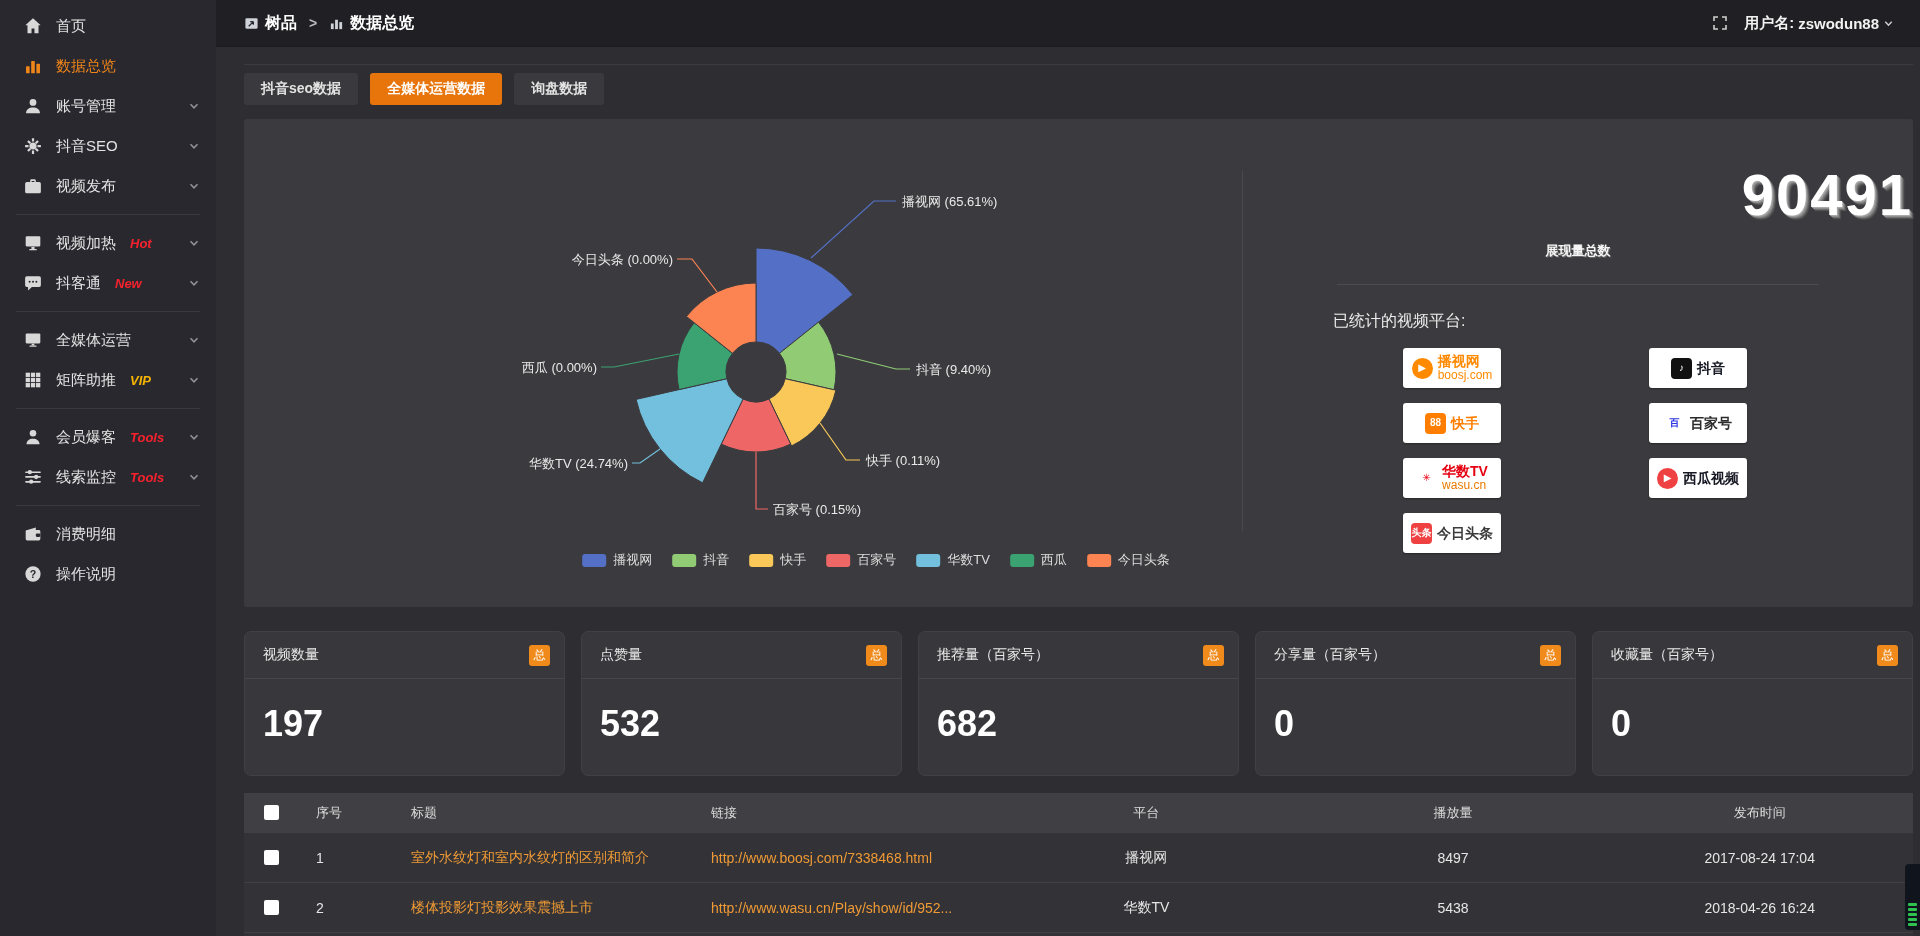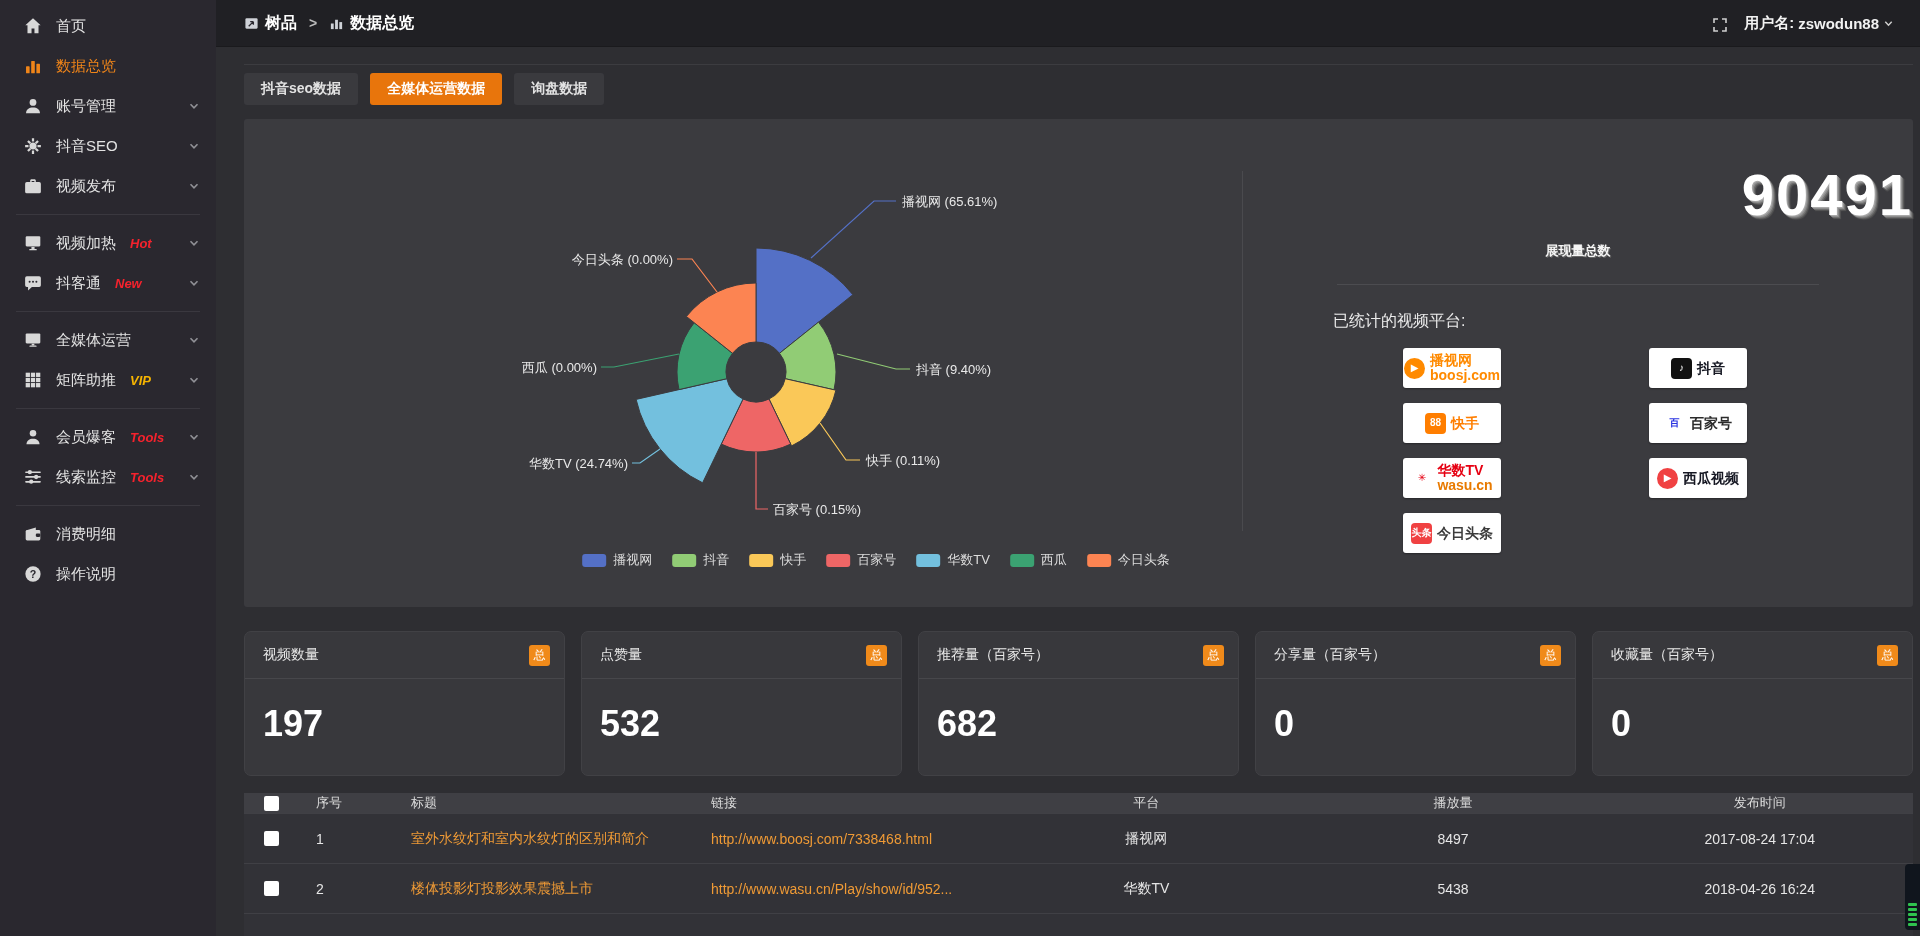--- a/index.html
+++ b/index.html
@@ -21,21 +21,21 @@
   .nav-badge{font-size:13px;font-weight:bold;font-style:italic;margin-left:14px}
   .nav-chevron{margin-left:auto;color:#909096;display:inline-flex;width:12px;height:12px}
   .nav-divider{height:1px;background:#3a383f;margin:8px 16px}
 
   
   .topbar{position:absolute;left:216px;top:0;right:0;height:47px;background:#202024;display:flex;align-items:center;padding:0 26px 0 28px;border-bottom:1px solid #1a1a1d}
   .crumb{display:flex;align-items:center;font-size:16px;font-weight:bold;color:#fff}
   .crumb .ci{width:15px;height:15px;margin-right:6px;display:inline-flex;color:#cfd2d8}
   .crumb .ci svg{width:100%;height:100%}
   .crumb-sep{color:#bdbdbd;margin:0 12px;font-size:14px;font-weight:bold}
-  .topbar-right{margin-left:auto;display:flex;align-items:flex-end;gap:16px}
+  .topbar-right{margin-left:auto;display:flex;align-items:center;gap:16px}
   .fs-icon{width:16px;height:16px;color:#cfcfcf;display:inline-flex;cursor:pointer}
   .user-box{display:flex;align-items:center;font-size:15px;font-weight:bold;color:#f2f2f2;cursor:pointer;gap:4px}
   .user-chevron{width:11px;height:11px;color:#cfcfcf;display:inline-flex}
 
   
   .main{position:absolute;left:216px;top:47px;right:0;bottom:0;padding:0 7px 0 28px}
   .main-topline{height:1px;background:#3c3c40;margin-top:17px}
   .tabs{display:flex;gap:12px;margin-top:8px}
   .tab{height:32px;padding:0 17px;border:none;border-radius:3px;background:#3a3a3e;color:#e3e3e3;font-size:14px;font-weight:bold;font-family:inherit;cursor:pointer}
   .tab.active{background:#e8750c;color:#fff}
@@ -54,34 +54,34 @@
   .big-caption{margin-top:14px;text-align:center;font-size:13px;font-weight:bold;color:#f5f5f5;text-shadow:1px 1px 0 #666}
   .ov-divider{margin:24px auto 0;width:72%;height:1px;background:#4c4c50}
   .plat-title{margin:26px 0 8px 90px;font-size:16px;color:#ececec}
   .plat-grid{display:flex;gap:148px;padding-left:160px;margin-top:16px}
   .plat-col{display:flex;flex-direction:column;gap:15px}
   .plat-badge{width:98px;height:40px;background:#fff;border-radius:3px;display:flex;align-items:center;justify-content:center;gap:5px;box-shadow:0 1px 2px rgba(0,0,0,.35)}
   .plat-icon{width:21px;height:21px;border-radius:4px;display:flex;align-items:center;justify-content:center;font-size:10px;font-weight:bold;line-height:1;flex:none;overflow:hidden}
   .plat-icon.round{border-radius:50%}
   .plat-text{display:flex;flex-direction:column;line-height:1.05}
   .plat-name{font-size:14px;font-weight:bold}
-  .plat-sub{font-size:14px;font-weight:bold}
+  .plat-sub{font-size:12px;font-weight:normal}
 
   
   .cards{display:flex;gap:16px;margin-top:24px}
   .card{flex:1;height:145px;background:#38383c;border-radius:7px;border:1px solid #414145}
   .card-head{display:flex;align-items:center;height:47px;padding:0 14px 0 18px;border-bottom:1px solid #47474b}
   .card-title{font-size:14px;color:#e8e8e8}
   .card-badge{margin-left:auto;width:21px;height:21px;background:#f08a1a;color:#fff;font-size:12px;border-radius:3px;display:flex;align-items:center;justify-content:center}
   .card-value{padding:24px 0 0 18px;font-size:36px;font-weight:bold;color:#fff}
 
   
   .table{margin-top:17px}
   .trow{display:flex;align-items:center;background:#323237;border-bottom:1px solid #404045;height:50px;font-size:14px}
-  .trow.thead{background:#3f3f44;height:21px;font-size:13px;color:#dcdcdc}
+  .trow.thead{background:#3f3f44;height:40px;font-size:13px;color:#dcdcdc}
   .tc{padding:0 10px;overflow:hidden;white-space:nowrap;text-overflow:ellipsis}
   .tc-check{width:54px;flex:none;display:flex;justify-content:center}
   .tc-idx{width:95px;flex:none;padding-left:18px}
   .tc-title{width:300px;flex:none;padding-left:18px}
   .tc-link{width:300px;flex:none;padding-left:18px}
   .tc-plat,.tc-views,.tc-time{flex:1;text-align:center}
   .checkbox{width:15px;height:15px;background:#fff;border-radius:2px;cursor:pointer}
   .orange{color:#ef9a35;cursor:pointer}
   .trow.partial{height:50px}
 

